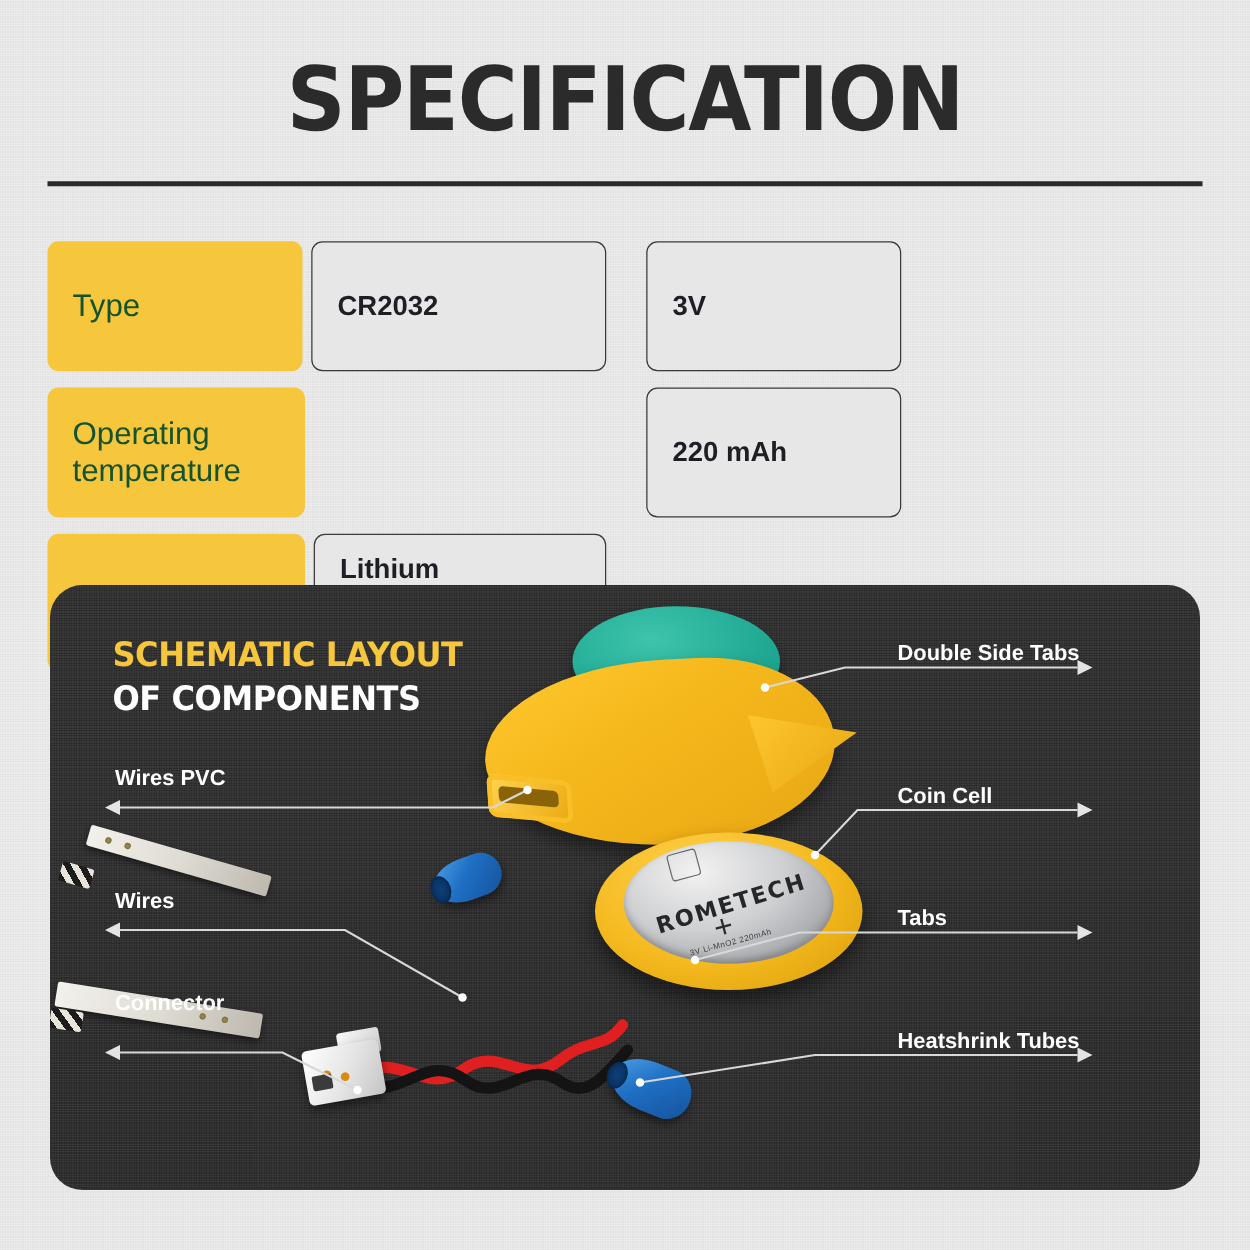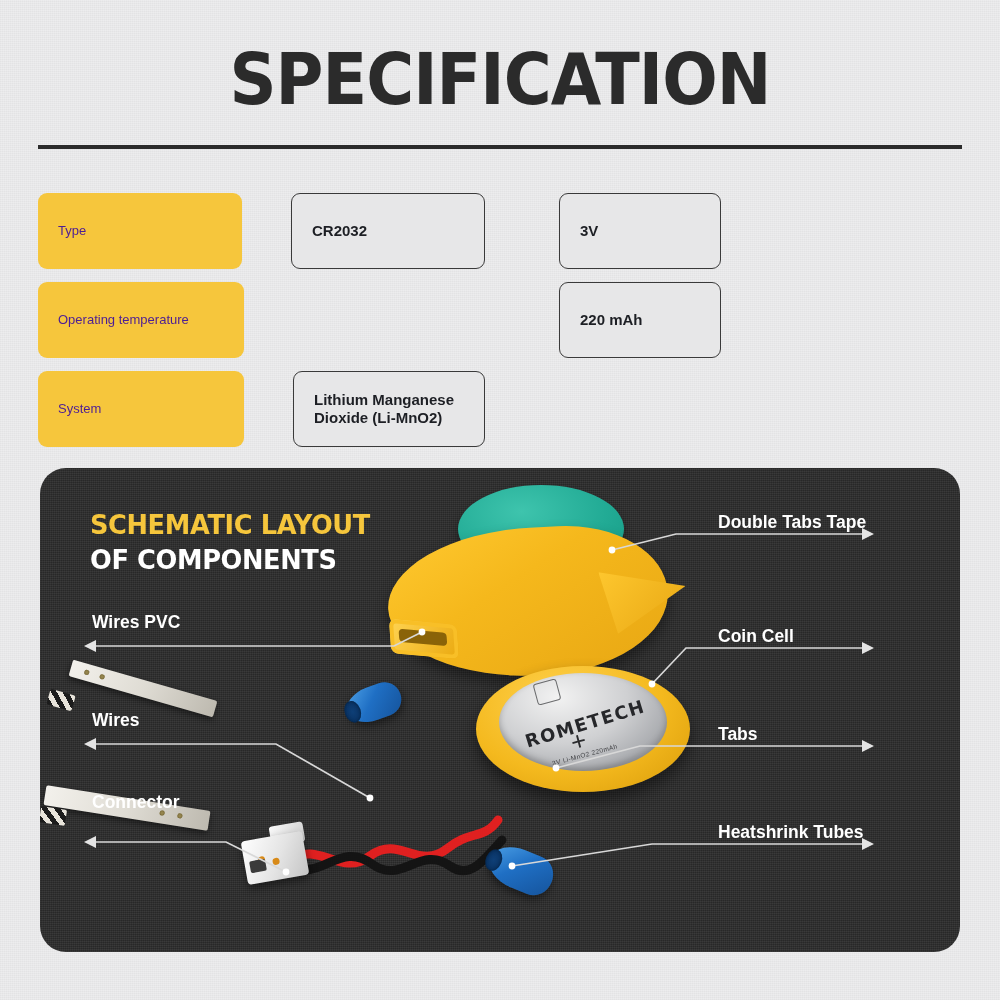--- a/index.html
+++ b/index.html
@@ -35,27 +35,27 @@
   .specs{
     position:absolute;left:38px;top:193px;width:926px;
     display:grid;grid-template-columns:1fr 1fr;column-gap:32px;row-gap:13px;
   }
   .spec-row{display:grid;grid-template-columns:204px 1fr;column-gap:7px;}
   .spec-row.right{grid-template-columns:206px 1fr;}
   .spec-key{
     background:#f6c63c;border-radius:9px;
     display:flex;align-items:center;
     padding:0 20px;min-height:74px;
-    font-size:13px;color:#4c1d95;line-height:1.22;font-weight:400;
+    font-size:25px;color:#14532d;line-height:1.22;font-weight:400;
   }
   .spec-val{
     background:#e7e7e8;border:1.4px solid #3a3a3a;border-radius:9px;
     display:flex;align-items:center;
-    padding:0 20px;min-height:74px;
-    font-size:15px;color:#1d1f24;font-weight:bold;line-height:1.22;margin-left:42px;
+    padding:14px 20px;min-height:74px;
+    font-size:22px;color:#1d1f24;font-weight:bold;line-height:1.22;
   }
 
   
   .panel{
     position:absolute;left:40px;top:468px;width:920px;height:484px;
     background:#2c2c2c;border-radius:26px;overflow:hidden;
   }
   .panel-noise{
     position:absolute;inset:0;pointer-events:none;
     background-image:
@@ -339,19 +339,19 @@
         <path class="lead" d="M56 374 L186 374 L246 404"></path>
         <circle class="dot" cx="246" cy="404" r="3.4"></circle>
         <polygon class="arrow" points="56,368 44,374 56,380"></polygon>
       </g>
     </svg>
 
     <div class="callout left" style="left:52px;top:144px;">Wires PVC</div>
     <div class="callout left" style="left:52px;top:242px;">Wires</div>
     <div class="callout left" style="left:52px;top:324px;">Connector</div>
 
-    <div class="callout right" style="left:678px;top:44px;">Double Tabs Tape</div>
+    <div class="callout right" style="left:678px;top:44px;">Double Side Tabs</div>
     <div class="callout right" style="left:678px;top:158px;">Coin Cell</div>
     <div class="callout right" style="left:678px;top:256px;">Tabs</div>
     <div class="callout right" style="left:678px;top:354px;">Heatshrink Tubes</div>
 
   </div>
 </div>
 
 </body></html>

